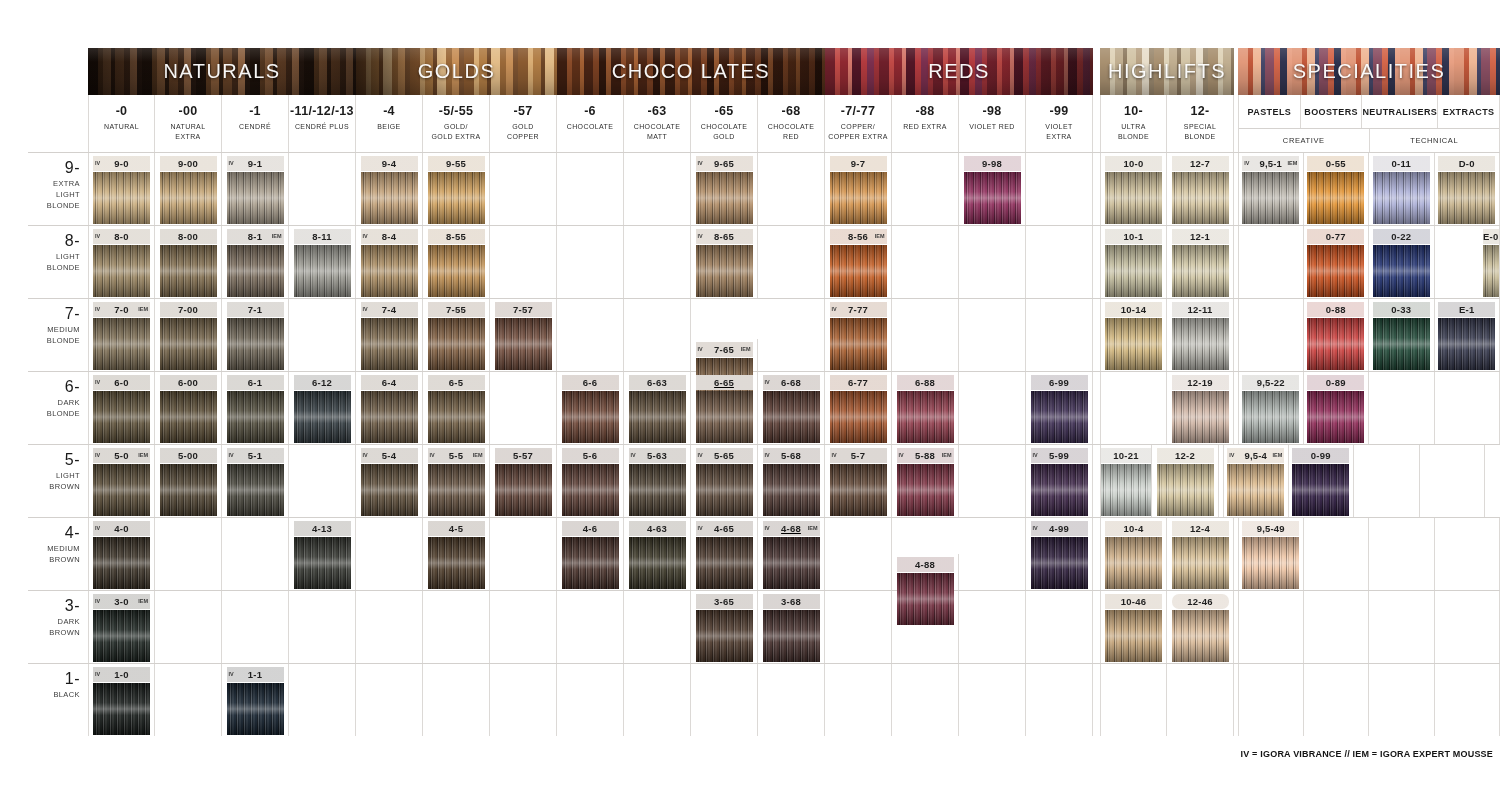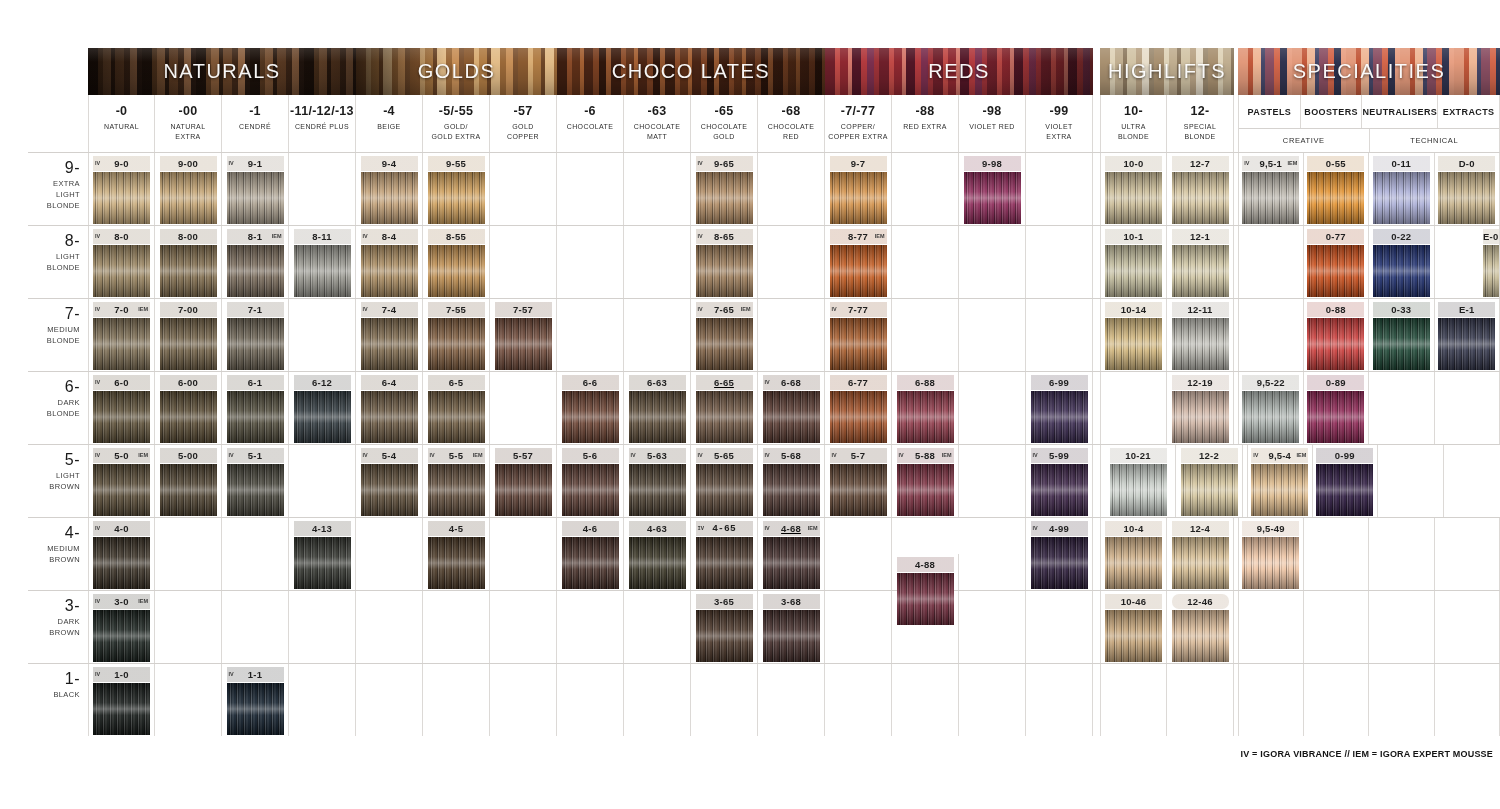--- a/index.html
+++ b/index.html
@@ -374,21 +374,21 @@
               <span class="tag iv">IV</span>
               <span class="ccode">8-65</span>
             </div>
             <div class="swatch" style="background-image: linear-gradient(rgba(0, 0, 0, 0.32) 0%, rgba(255, 255, 255, 0.1) 38%, rgba(255, 255, 255, 0.34) 50%, rgba(255, 255, 255, 0.08) 62%, rgba(0, 0, 0, 0.38) 100%), repeating-linear-gradient(90deg, rgb(154, 122, 88) 0px, rgb(154, 122, 88) 2px, rgb(95, 76, 55) 2px, rgb(95, 76, 55) 3px, rgb(176, 151, 125) 3px, rgb(176, 151, 125) 4px, rgb(131, 104, 75) 4px, rgb(131, 104, 75) 5px, rgb(162, 133, 101) 5px, rgb(162, 133, 101) 7px);"></div>
           </div>
         </div>
         <div class="slot" style="width: 67px;"></div>
         <div class="slot" style="width: 67px;">
           <div class="chip">
             <div class="strip" style="background: linear-gradient(rgba(192, 90, 32, 0.13), rgba(192, 90, 32, 0.13)) rgb(240, 238, 236);">
-              <span class="ccode">8-77</span>
+              <span class="ccode">8-56</span>
               <span class="tag iem">IEM</span>
             </div>
             <div class="swatch" style="background-image: linear-gradient(rgba(0, 0, 0, 0.32) 0%, rgba(255, 255, 255, 0.1) 38%, rgba(255, 255, 255, 0.34) 50%, rgba(255, 255, 255, 0.08) 62%, rgba(0, 0, 0, 0.38) 100%), repeating-linear-gradient(90deg, rgb(192, 90, 32) 0px, rgb(192, 90, 32) 2px, rgb(119, 56, 20) 2px, rgb(119, 56, 20) 3px, rgb(206, 126, 81) 3px, rgb(206, 126, 81) 4px, rgb(163, 77, 27) 4px, rgb(163, 77, 27) 5px, rgb(197, 103, 50) 5px, rgb(197, 103, 50) 7px);"></div>
           </div>
         </div>
         <div class="slot" style="width: 67px;"></div>
         <div class="slot" style="width: 67px;"></div>
         <div class="slot" style="width: 67px;"></div>
         <div class="gap" style="width: 7px;"></div>
         <div class="slot first" style="width: 67px;">
@@ -487,21 +487,21 @@
         <div class="slot" style="width: 67px;">
           <div class="chip">
             <div class="strip" style="background: linear-gradient(rgba(110, 73, 57, 0.13), rgba(110, 73, 57, 0.13)) rgb(240, 238, 236);">
               <span class="ccode">7-57</span>
             </div>
             <div class="swatch" style="background-image: linear-gradient(rgba(0, 0, 0, 0.32) 0%, rgba(255, 255, 255, 0.1) 38%, rgba(255, 255, 255, 0.34) 50%, rgba(255, 255, 255, 0.08) 62%, rgba(0, 0, 0, 0.38) 100%), repeating-linear-gradient(90deg, rgb(110, 73, 57) 0px, rgb(110, 73, 57) 2px, rgb(68, 45, 35) 2px, rgb(68, 45, 35) 3px, rgb(142, 113, 101) 3px, rgb(142, 113, 101) 4px, rgb(94, 62, 48) 4px, rgb(94, 62, 48) 5px, rgb(122, 88, 73) 5px, rgb(122, 88, 73) 7px);"></div>
           </div>
         </div>
         <div class="slot" style="width: 67px;"></div>
         <div class="slot" style="width: 67px;"></div>
-        <div class="slot" style="width: 67px;">
+        <div class="slot" style="width: 67px; margin-top: 40px;">
           <div class="chip">
             <div class="strip" style="background: linear-gradient(rgba(124, 94, 66, 0.13), rgba(124, 94, 66, 0.13)) rgb(240, 238, 236);">
               <span class="tag iv">IV</span>
               <span class="ccode">7-65</span>
               <span class="tag iem">IEM</span>
             </div>
             <div class="swatch" style="background-image: linear-gradient(rgba(0, 0, 0, 0.32) 0%, rgba(255, 255, 255, 0.1) 38%, rgba(255, 255, 255, 0.34) 50%, rgba(255, 255, 255, 0.08) 62%, rgba(0, 0, 0, 0.38) 100%), repeating-linear-gradient(90deg, rgb(124, 94, 66) 0px, rgb(124, 94, 66) 2px, rgb(77, 58, 41) 2px, rgb(77, 58, 41) 3px, rgb(153, 129, 108) 3px, rgb(153, 129, 108) 4px, rgb(105, 80, 56) 4px, rgb(105, 80, 56) 5px, rgb(134, 107, 81) 5px, rgb(134, 107, 81) 7px);"></div>
           </div>
         </div>
         <div class="slot" style="width: 67px;"></div>
@@ -824,21 +824,21 @@
         <div class="slot" style="width: 67px;">
           <div class="chip">
             <div class="strip" style="background: linear-gradient(rgba(59, 36, 70, 0.13), rgba(59, 36, 70, 0.13)) rgb(240, 238, 236);">
               <span class="tag iv">IV</span>
               <span class="ccode">5-99</span>
             </div>
             <div class="swatch" style="background-image: linear-gradient(rgba(0, 0, 0, 0.32) 0%, rgba(255, 255, 255, 0.1) 38%, rgba(255, 255, 255, 0.34) 50%, rgba(255, 255, 255, 0.08) 62%, rgba(0, 0, 0, 0.38) 100%), repeating-linear-gradient(90deg, rgb(59, 36, 70) 0px, rgb(59, 36, 70) 2px, rgb(37, 22, 43) 2px, rgb(37, 22, 43) 3px, rgb(102, 84, 111) 3px, rgb(102, 84, 111) 4px, rgb(50, 31, 60) 4px, rgb(50, 31, 60) 5px, rgb(75, 54, 85) 5px, rgb(75, 54, 85) 7px);"></div>
           </div>
         </div>
         <div class="gap" style="width: 7px;"></div>
-        <div class="slot first" style="width: 76px;">
+        <div class="slot first" style="width: 52px;">
           <div class="chip">
             <div class="strip" style="background: linear-gradient(rgba(197, 203, 197, 0.13), rgba(197, 203, 197, 0.13)) rgb(240, 238, 236);">
               <span class="ccode">10-21</span>
             </div>
             <div class="swatch" style="background-image: linear-gradient(rgba(0, 0, 0, 0.32) 0%, rgba(255, 255, 255, 0.1) 38%, rgba(255, 255, 255, 0.34) 50%, rgba(255, 255, 255, 0.08) 62%, rgba(0, 0, 0, 0.38) 100%), repeating-linear-gradient(90deg, rgb(197, 203, 197) 0px, rgb(197, 203, 197) 2px, rgb(122, 126, 122) 2px, rgb(122, 126, 122) 3px, rgb(210, 214, 210) 3px, rgb(210, 214, 210) 4px, rgb(167, 173, 167) 4px, rgb(167, 173, 167) 5px, rgb(202, 207, 202) 5px, rgb(202, 207, 202) 7px);"></div>
           </div>
         </div>
         <div class="slot" style="width: 67px;">
           <div class="chip">
             <div class="strip" style="background: linear-gradient(rgba(210, 195, 155, 0.13), rgba(210, 195, 155, 0.13)) rgb(240, 238, 236);">
@@ -915,21 +915,21 @@
         <div class="slot" style="width: 67px;">
           <div class="chip">
             <div class="strip" style="background: linear-gradient(rgba(58, 54, 38, 0.13), rgba(58, 54, 38, 0.13)) rgb(240, 238, 236);">
               <span class="ccode">4-63</span>
             </div>
             <div class="swatch" style="background-image: linear-gradient(rgba(0, 0, 0, 0.32) 0%, rgba(255, 255, 255, 0.1) 38%, rgba(255, 255, 255, 0.34) 50%, rgba(255, 255, 255, 0.08) 62%, rgba(0, 0, 0, 0.38) 100%), repeating-linear-gradient(90deg, rgb(58, 54, 38) 0px, rgb(58, 54, 38) 2px, rgb(36, 33, 24) 2px, rgb(36, 33, 24) 3px, rgb(101, 98, 86) 3px, rgb(101, 98, 86) 4px, rgb(49, 46, 32) 4px, rgb(49, 46, 32) 5px, rgb(74, 70, 55) 5px, rgb(74, 70, 55) 7px);"></div>
           </div>
         </div>
         <div class="slot" style="width: 67px;">
           <div class="chip">
-            <div class="strip" style="background: linear-gradient(rgba(73, 55, 43, 0.13), rgba(73, 55, 43, 0.13)) rgb(240, 238, 236); font-family: Liberation Mono, monospace;">
+            <div class="strip" style="background: linear-gradient(rgba(73, 55, 43, 0.13), rgba(73, 55, 43, 0.13)) rgb(240, 238, 236);">
               <span class="tag iv">IV</span>
               <span class="ccode">4-65</span>
             </div>
             <div class="swatch" style="background-image: linear-gradient(rgba(0, 0, 0, 0.32) 0%, rgba(255, 255, 255, 0.1) 38%, rgba(255, 255, 255, 0.34) 50%, rgba(255, 255, 255, 0.08) 62%, rgba(0, 0, 0, 0.38) 100%), repeating-linear-gradient(90deg, rgb(73, 55, 43) 0px, rgb(73, 55, 43) 2px, rgb(45, 34, 27) 2px, rgb(45, 34, 27) 3px, rgb(113, 99, 90) 3px, rgb(113, 99, 90) 4px, rgb(62, 47, 37) 4px, rgb(62, 47, 37) 5px, rgb(88, 71, 60) 5px, rgb(88, 71, 60) 7px);"></div>
           </div>
         </div>
         <div class="slot" style="width: 67px;">
           <div class="chip">
             <div class="strip" style="background: linear-gradient(rgba(68, 47, 45, 0.13), rgba(68, 47, 45, 0.13)) rgb(240, 238, 236); text-decoration: underline;">
               <span class="tag iv">IV</span>

